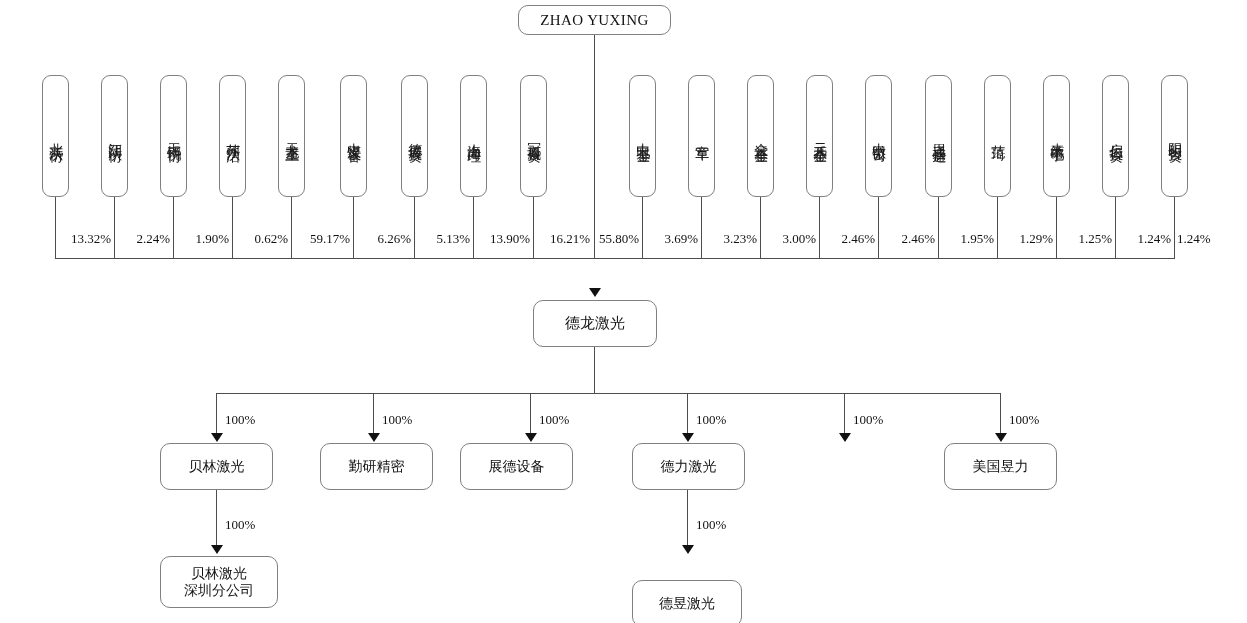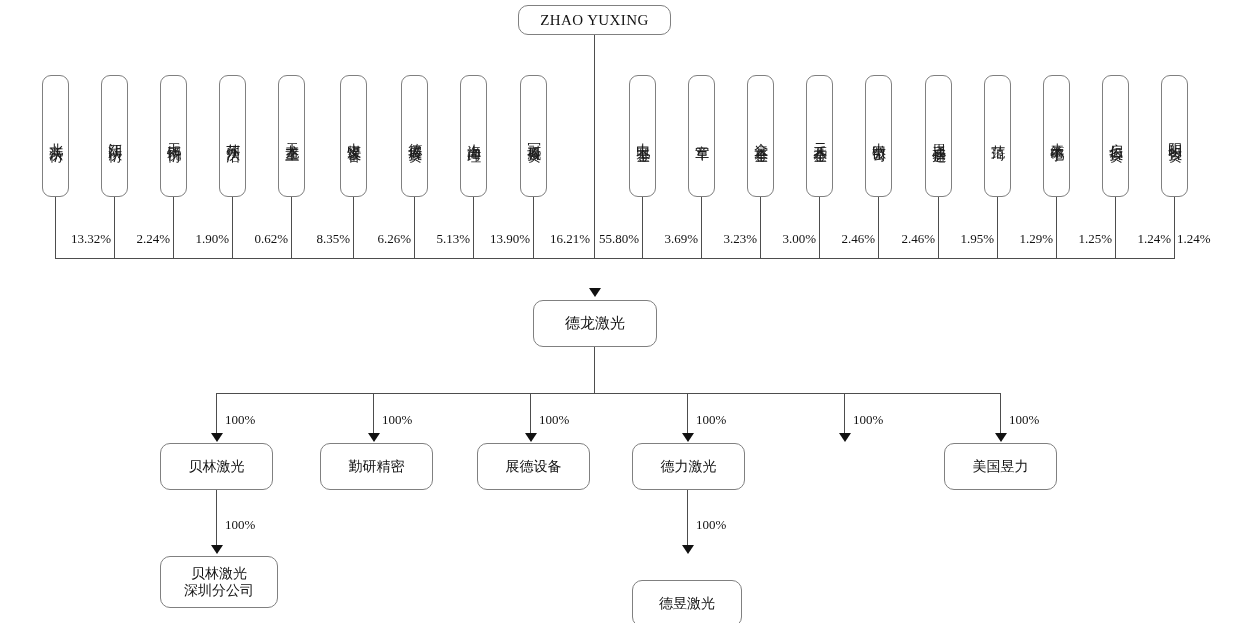--- a/index.html
+++ b/index.html
@@ -176,21 +176,21 @@
   <div class="vline" style="left:1056px;top:197px;height:61px;"></div>
   <div class="vline" style="left:1115px;top:197px;height:61px;"></div>
   <div class="vline" style="left:1174px;top:197px;height:61px;"></div>
 
   <div class="hline" style="left:55px;top:258px;width:1120px;"></div>
 
   <div class="pct" style="left:56px;top:231px;width:55px;">13.32%</div>
   <div class="pct" style="left:115px;top:231px;width:55px;">2.24%</div>
   <div class="pct" style="left:174px;top:231px;width:55px;">1.90%</div>
   <div class="pct" style="left:233px;top:231px;width:55px;">0.62%</div>
-  <div class="pct" style="left:292px;top:231px;width:58px;">8.35%</div>
+  <div class="pct" style="left:292px;top:231px;width:58px;">59.17%</div>
   <div class="pct" style="left:354px;top:231px;width:57px;">6.26%</div>
   <div class="pct" style="left:415px;top:231px;width:55px;">5.13%</div>
   <div class="pct" style="left:474px;top:231px;width:56px;">13.90%</div>
   <div class="pct" style="left:534px;top:231px;width:56px;">16.21%</div>
   <div class="pct" style="left:585px;top:231px;width:54px;">55.80%</div>
   <div class="pct" style="left:643px;top:231px;width:55px;">3.69%</div>
   <div class="pct" style="left:702px;top:231px;width:55px;">3.23%</div>
   <div class="pct" style="left:761px;top:231px;width:55px;">3.00%</div>
   <div class="pct" style="left:820px;top:231px;width:55px;">2.46%</div>
   <div class="pct" style="left:879px;top:231px;width:56px;">2.46%</div>
@@ -230,21 +230,21 @@
   <div class="pct100" style="left:696px;top:412px;">100%</div>
   <div class="pct100" style="left:853px;top:412px;">100%</div>
   <div class="pct100" style="left:1009px;top:412px;">100%</div>
 
   <div class="node sub" style="left:160px;top:443px;width:113px;height:47px;">
     <span>贝林激光</span>
   </div>
   <div class="node sub" style="left:320px;top:443px;width:113px;height:47px;">
     <span>勤研精密</span>
   </div>
-  <div class="node sub" style="left:477px;top:443px;width:113px;height:47px;justify-content:center;">
+  <div class="node sub" style="left:460px;top:443px;width:113px;height:47px;justify-content:center;">
     <span>展德设备</span>
   </div>
   <div class="node sub" style="left:632px;top:443px;width:113px;height:47px;">
     <span>德力激光</span>
   </div>
   <div class="node sub" style="left:944px;top:443px;width:113px;height:47px;">
     <span>美国昱力</span>
   </div>
 
   <div class="vline" style="left:216px;top:490px;height:58px;"></div>

